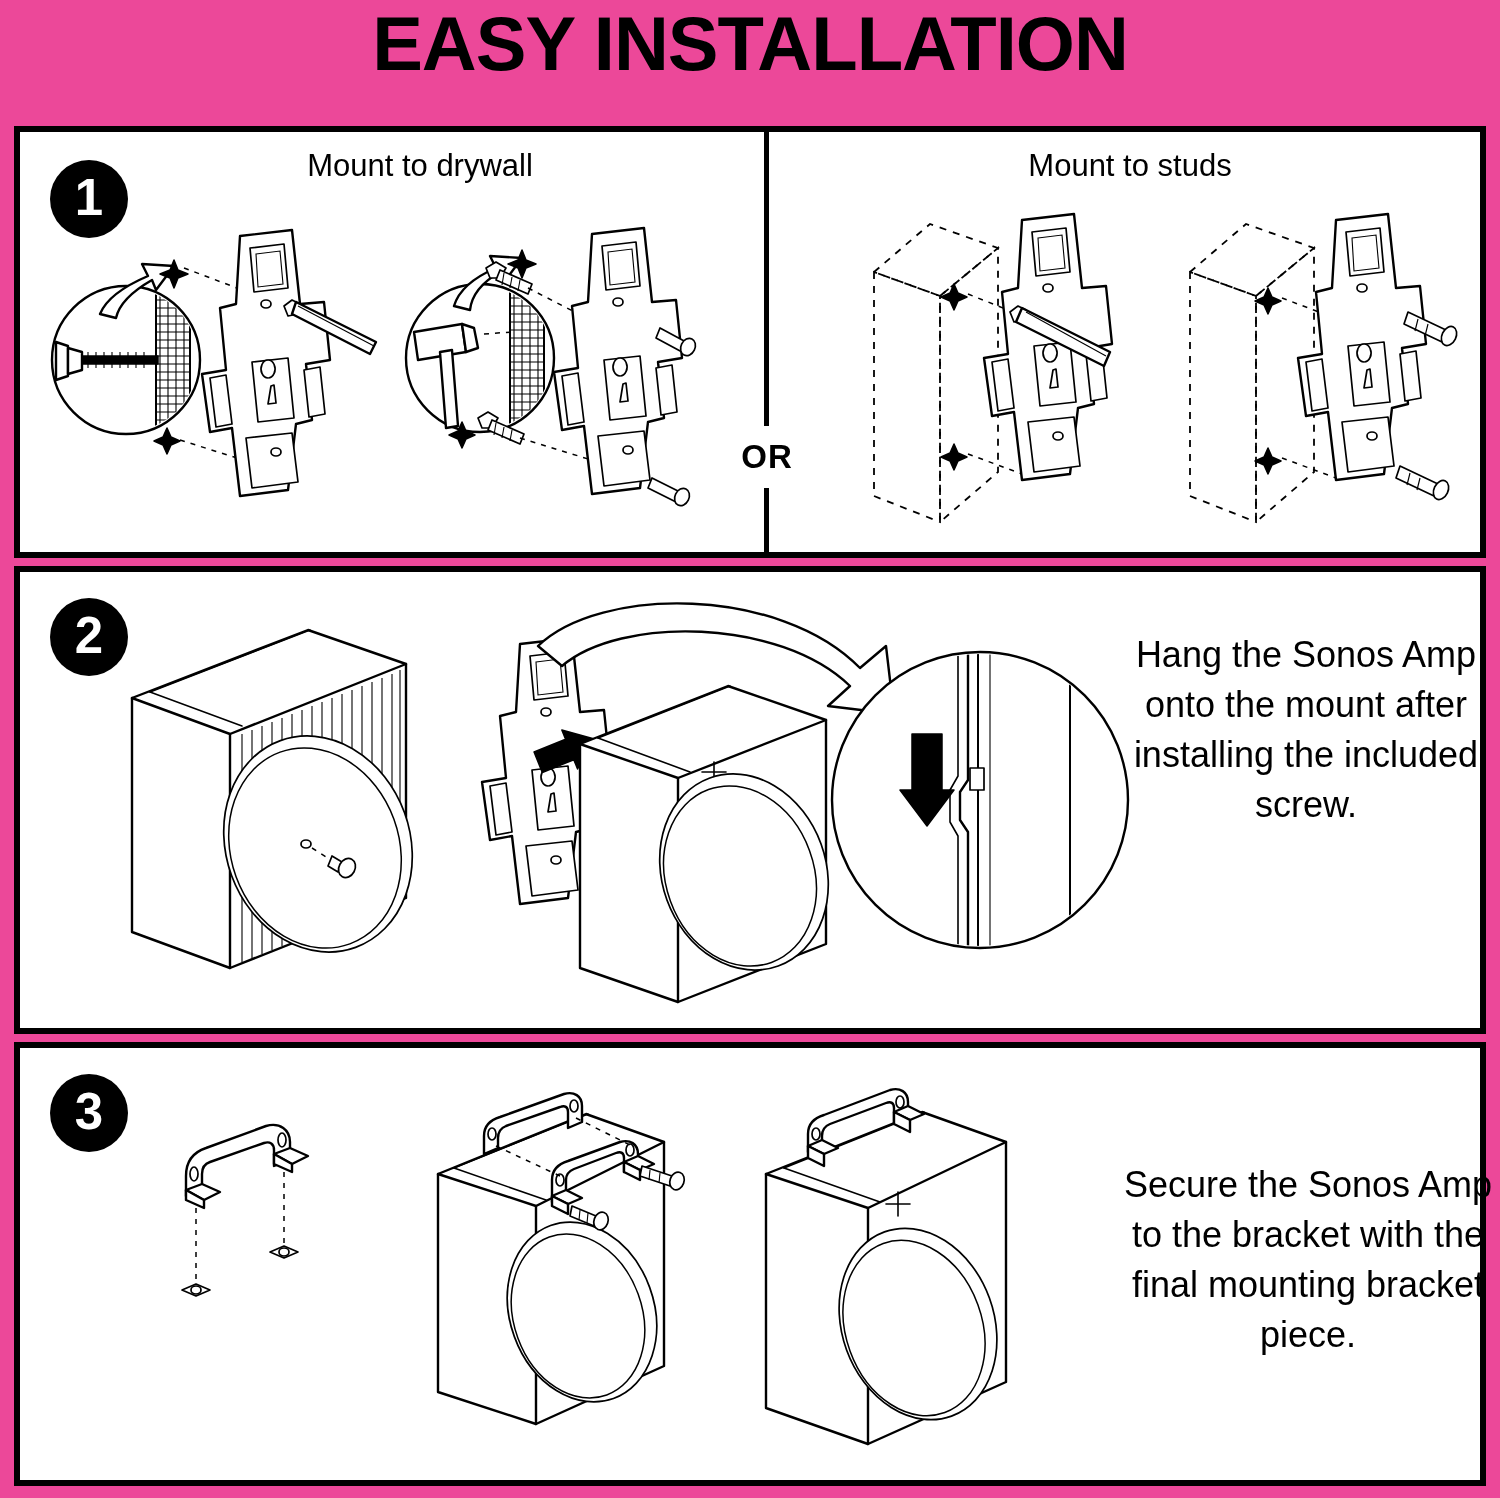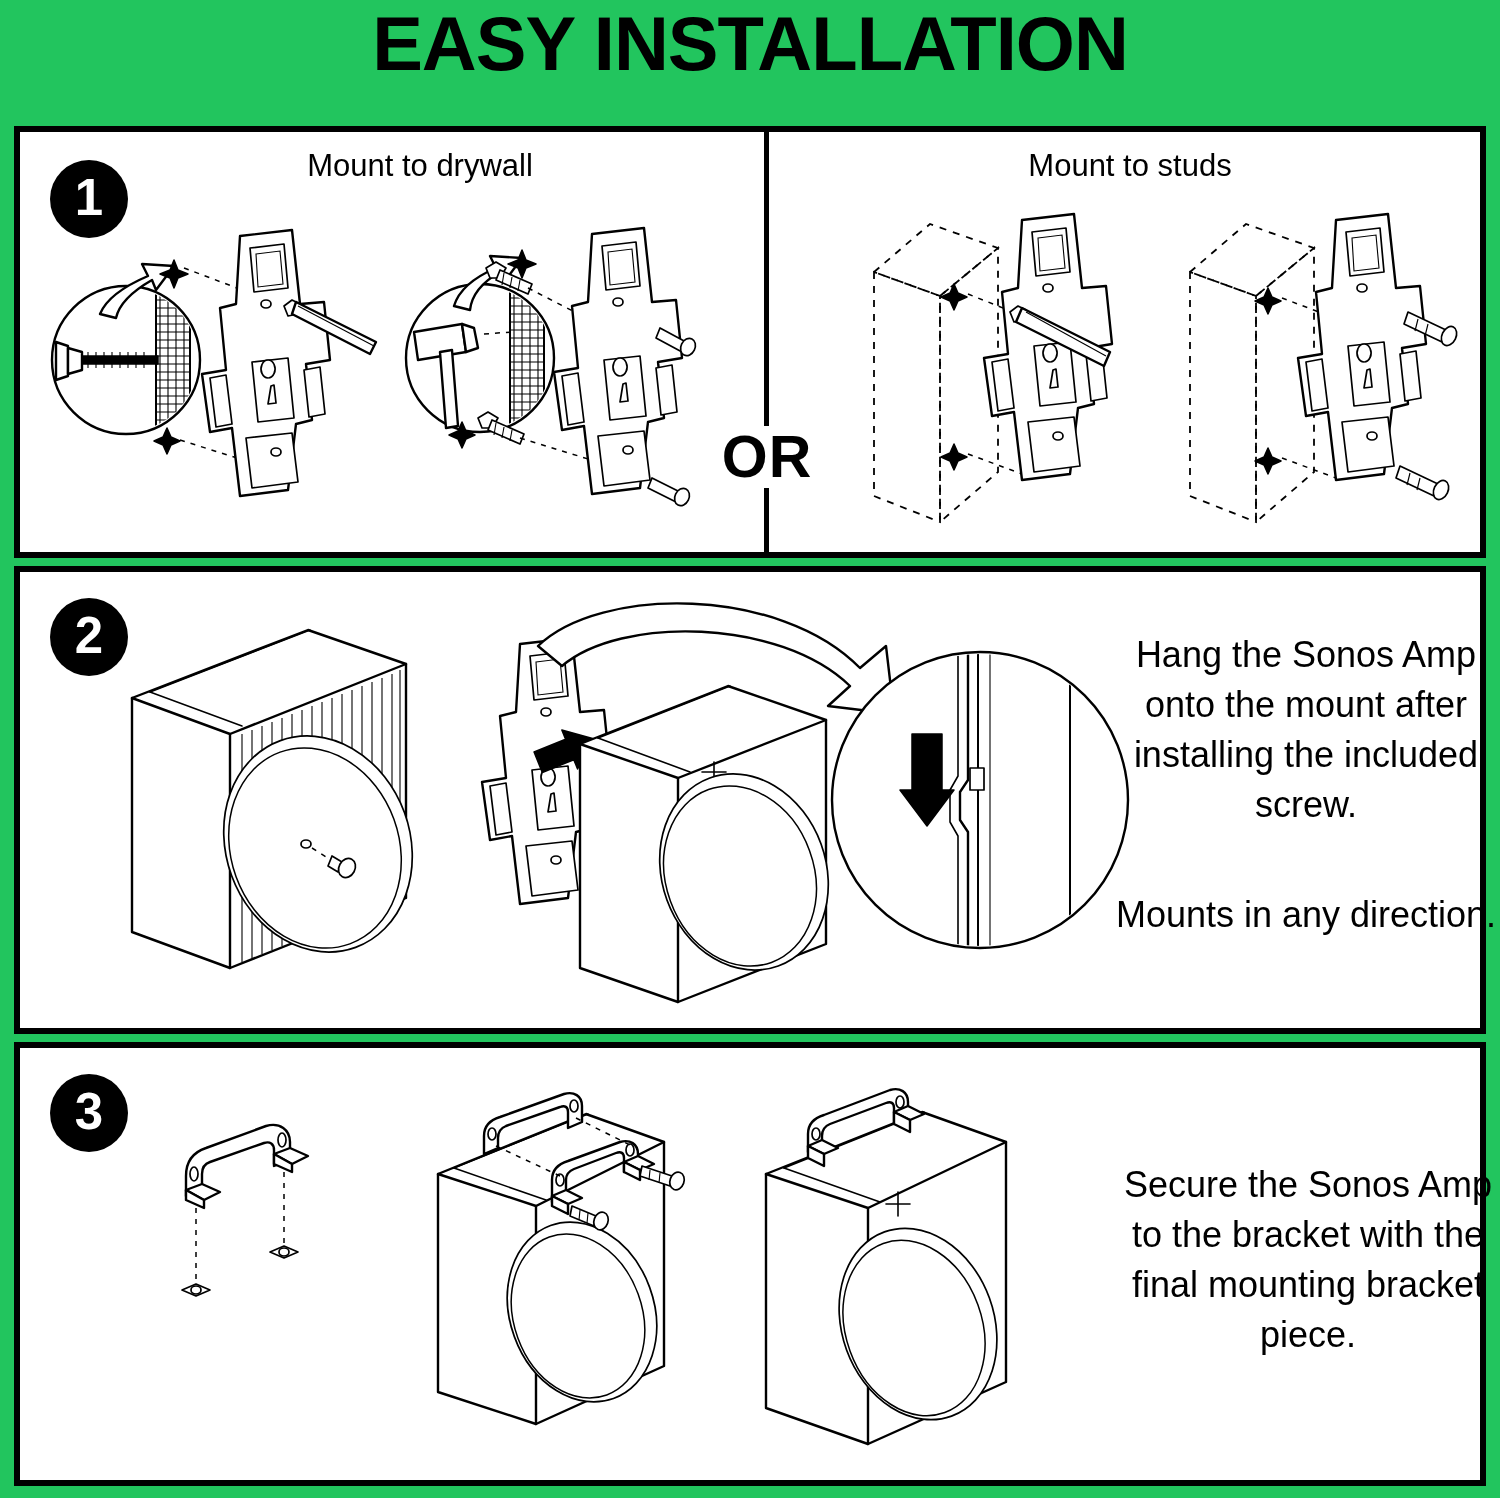--- a/index.html
+++ b/index.html
@@ -1,38 +1,38 @@
 <!DOCTYPE html>
 <html><head>
 <meta charset="utf-8">
 <style>
   html,body{margin:0;padding:0;background:#ffffff;}
   body{width:1500px;height:1498px;font-family:"Liberation Sans",sans-serif;color:#000;overflow:hidden;}
-  .page{position:relative;width:1500px;height:1498px;background:#22c55e;}
+  .page{position:relative;width:1500px;height:1498px;background:#ec4899;}
 
   
   .title{
     position:absolute;left:0;top:-6px;width:1500px;
     text-align:center;font-weight:bold;font-size:76px;line-height:100px;
     letter-spacing:-1px;font-family:"Liberation Sans",sans-serif;
   }
 
   
   .panel{position:absolute;border:6px solid #000;background:#fff;box-sizing:border-box;}
   #panel-1{left:14px;top:126px;width:1472px;height:432px;}
   #panel-2{left:14px;top:566px;width:1472px;height:468px;}
   #panel-3{left:14px;top:1042px;width:1472px;height:444px;}
 
   .vdivider{position:absolute;left:744px;top:0;width:5px;height:100%;background:#000;}
   .vdiv-gap{position:absolute;left:738px;width:18px;height:58px;background:#fff;top:296px;}
 
   .or-label{
     position:absolute;left:704px;top:294px;width:86px;height:62px;
     display:flex;align-items:center;justify-content:center;
-    font-size:59px;font-weight:bold;letter-spacing:1px;background:#fff;
+    font-size:33px;font-weight:bold;letter-spacing:1px;background:#fff;
   }
 
   
   .badge{
     position:absolute;width:78px;height:78px;border-radius:50%;
     background:#000;color:#fff;display:flex;align-items:center;justify-content:center;
     font-size:51px;font-weight:bold;line-height:1;padding-bottom:3px;box-sizing:border-box;
   }
   #badge-1{left:30px;top:28px;}
   #badge-2{left:30px;top:26px;}
@@ -317,21 +317,20 @@
         </g>
       </svg>
     </div>
   </div>
 
   <div class="panel" id="panel-2">
 
     <div class="badge" id="badge-2">2</div>
 
     <div class="instr" id="instr-2a">Hang the Sonos Amp onto the mount after installing the included screw.</div>
-    <div class="instr" id="instr-2b">Mounts in any direction.</div>
 
     <div class="fig" style="left:100px;top:50px;">
       <svg width="350" height="360" viewBox="0 0 350 360">
 
         <path d="M12 76 L188 8 L286 42 L286 276 L110 346 L12 310 Z" class="wht"></path>
         <path d="M12 76 L110 112 L110 346" class="ln"></path>
         <path d="M110 112 L286 42" class="ln"></path>
 
         <path d="M30 70 L190 8" class="ln-thin"></path>
         <path d="M30 70 L122 104" class="ln-thin"></path>

